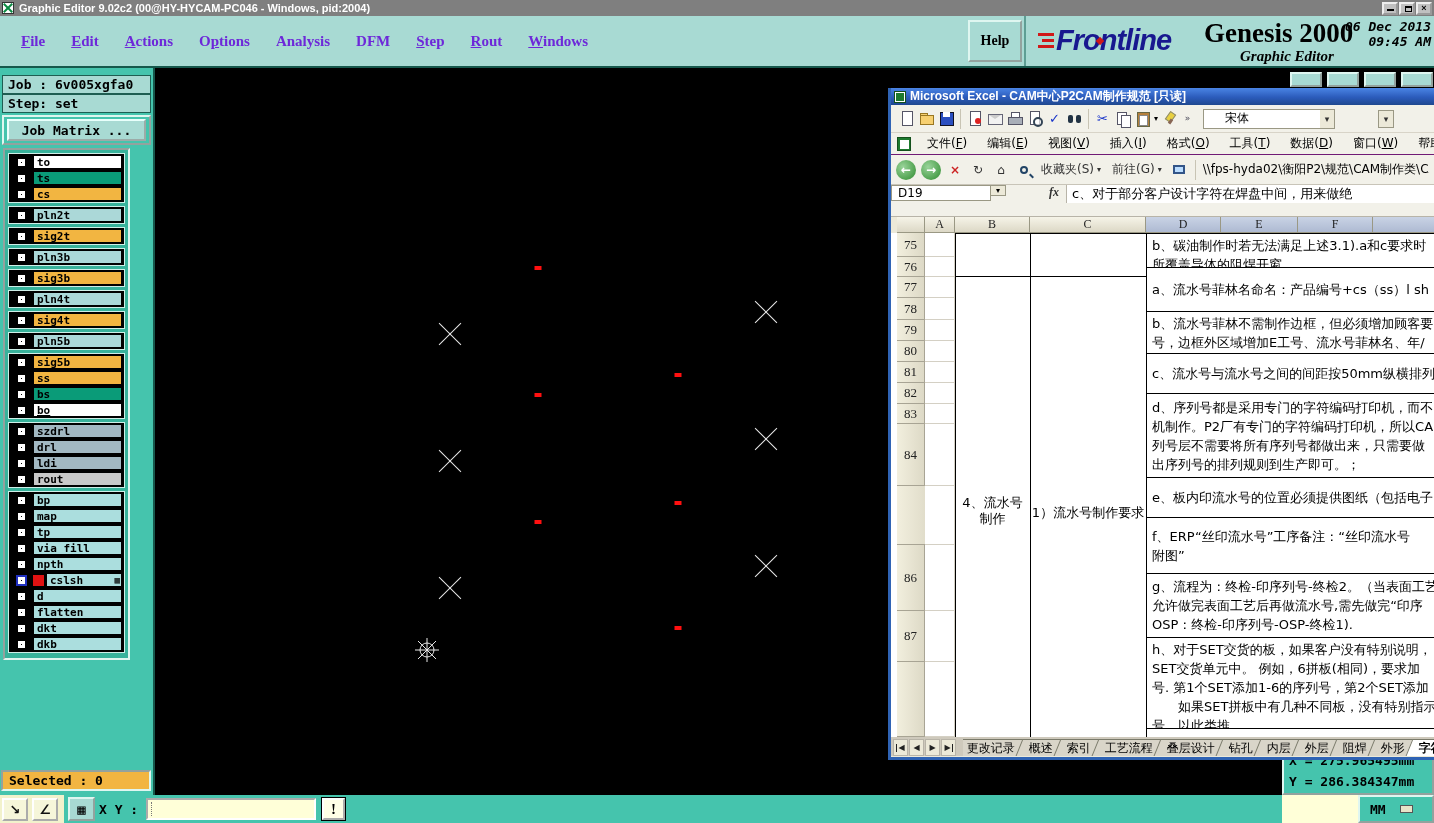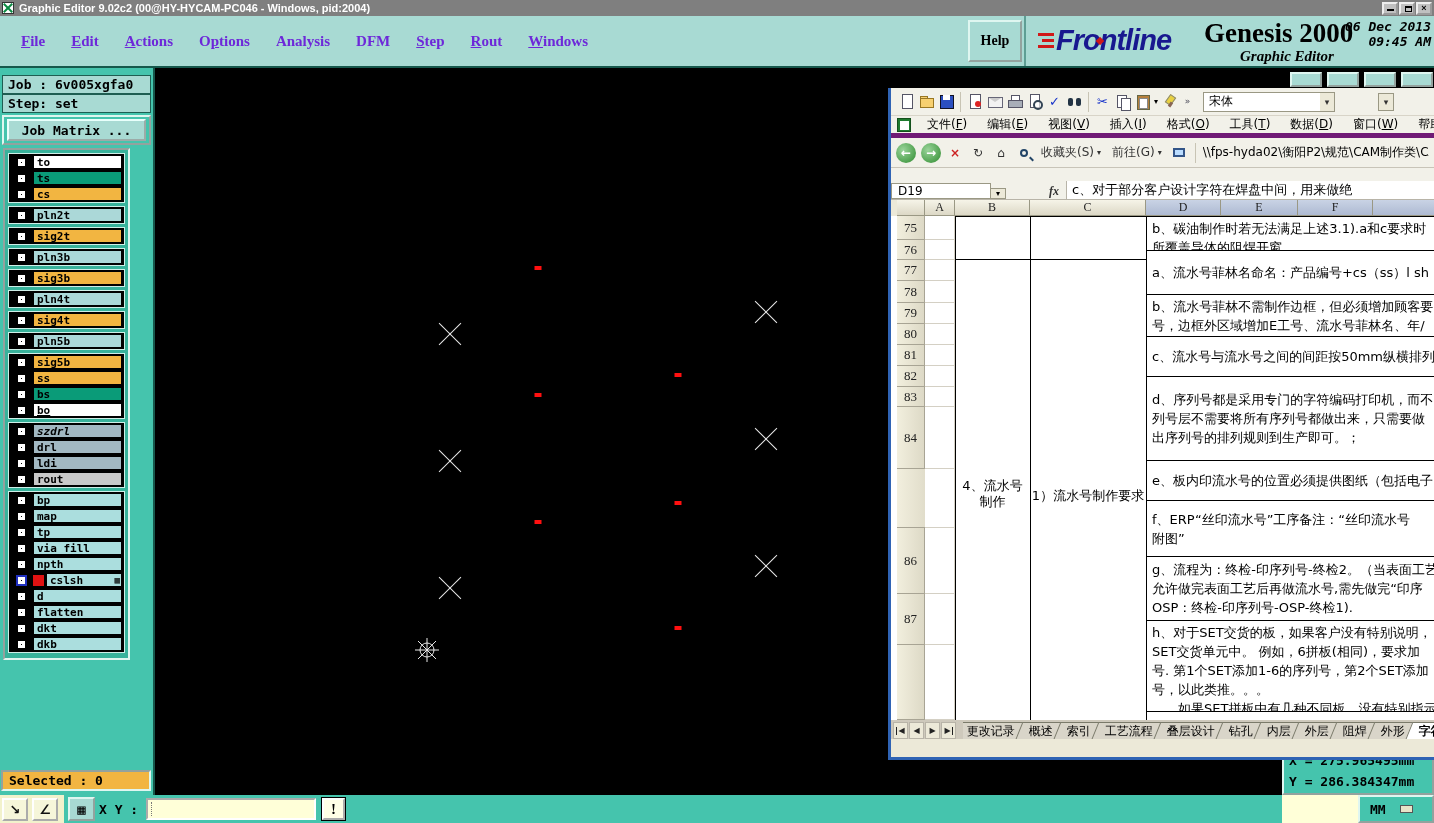--- a/index.html
+++ b/index.html
@@ -138,40 +138,40 @@
   .t-copy::after{left:7px;top:5px;width:8px;height:11px;background:#fff;border:1px solid #556;}
   .t-paste::before{left:3px;top:2px;width:11px;height:13px;background:#B5803C;border:1px solid #664;}
   .t-paste::after{left:5px;top:5px;width:7px;height:9px;background:#fff;border:1px solid #888;}
   .t-brush::before{left:6px;top:2px;width:5px;height:8px;background:#E8D040;border:1px solid #887;transform:rotate(35deg);}
   .t-brush::after{left:8px;top:9px;width:3px;height:5px;background:#865;transform:rotate(35deg);}
   .xi-glyph{color:#1733C9;font-weight:bold;}
   .tb-sep{width:1px;height:20px;background:#C8C4B4;margin:0 2px;flex:none;}
   .tbopt{width:13px;height:22px;font-size:9px;color:#445;display:flex;flex-direction:column;
     align-items:center;justify-content:center;line-height:7px;flex:none;}
   .xl-font{margin-left:6px;width:132px;height:20px;background:#fff;border:1px solid #9A9884;
-    display:flex;align-items:center;font:12px "DejaVu Sans",sans-serif;padding-left:5px;flex:none;}
+    display:flex;align-items:center;font:12px "DejaVu Sans",sans-serif;padding-left:21px;flex:none;}
   .dd{margin-left:auto;width:14px;text-align:center;color:#333;font-size:9px;background:#ECE9D8;height:100%;
     display:flex;align-items:center;justify-content:center;}
-  .xl-menu{height:22px;background:#F2F1E9;border-bottom:5px solid #701a75;display:flex;align-items:center;
+  .xl-menu{height:22px;background:#F2F1E9;border-bottom:1px solid #701a75;display:flex;align-items:center;
     padding-left:4px;font:12px "DejaVu Sans",sans-serif;}
   .xl-menu-ic{width:14px;height:14px;background:#1E7A2E;border:1px solid #14501C;margin:0 6px 0 2px;position:relative;flex:none;}
   .xl-menu-ic::before{content:"";position:absolute;left:2px;top:2px;width:9px;height:9px;background:#fff;}
   .xl-menu-item{padding:0 10px;white-space:nowrap;}
   .xl-menu-item u{text-decoration:underline;}
   .xl-web{height:30px;background:#F2F1E9;border-bottom:1px solid #C8C4B8;display:flex;align-items:center;
     gap:5px;padding:0 5px;font:12px "DejaVu Sans",sans-serif;overflow:hidden;}
   .wb{height:20px;min-width:18px;display:flex;align-items:center;justify-content:center;color:#333;flex:none;}
   .wb.round{width:20px;border-radius:50%;background:radial-gradient(circle at 35% 35%,#9AD49A,#2E8B2E);color:#fff;font-weight:bold;}
   .wb.red{color:#C22;font-weight:bold;}
   .wb.lbl{gap:3px;padding:0 3px;}
   .wb .mag{width:8px;height:8px;border:2px solid #246;border-radius:50%;position:relative;}
   .wb .mag::after{content:"";position:absolute;left:7px;top:7px;width:5px;height:2px;background:#246;transform:rotate(45deg);}
   .wb .fullscr{width:12px;height:9px;border:2px solid #358;background:#BDF;}
   .xl-addr{white-space:nowrap;overflow:hidden;font-size:12px;color:#000;}
-  .xl-formula{height:32px;background:#F2F1E9;border-bottom:1px solid #B8B4A8;display:flex;align-items:flex-end;}
+  .xl-formula{height:32px;background:#F2F1E9;border-bottom:1px solid #B8B4A8;display:flex;align-items:flex-start;}
   .xl-name{width:100px;background:#fff;border:1px solid #9A9884;font:12px "DejaVu Sans",sans-serif;
     display:flex;align-items:center;padding-left:6px;}
   .xl-namedd{width:15px;background:#ECE9D8;border:1px solid #9A9884;border-left:none;font-size:8px;
     display:flex;align-items:center;justify-content:center;}
   .xl-fx{width:24px;margin-left:36px;font:italic bold 12px "Liberation Serif",serif;
     display:flex;align-items:center;justify-content:center;color:#333;}
   .xl-fcontent{flex:1;background:#fff;border-left:1px solid #B8B4A8;font:13px "DejaVu Sans",sans-serif;
     display:flex;align-items:center;padding-left:5px;white-space:nowrap;overflow:hidden;}
   .xl-cols{height:16px;background:#ECE9D8;display:flex;padding-left:6px;}
   .ch{height:16px;background:linear-gradient(#F6F4E8,#DCD8C6);border-right:1px solid #9A9884;
@@ -391,21 +391,21 @@
               <span class="cbox"></span>
             </span>
             <span class="lname" style="background: rgb(255, 255, 255); text-decoration: underline;">bo</span>
           </div>
         </div>
         <div class="lgroup">
           <div class="lrow">
             <span class="lcheck">
               <span class="cbox"></span>
             </span>
-            <span class="lname" style="background: rgb(162, 184, 194); font-style: italic;">szdrl</span>
+            <span class="lname" style="background: rgb(162, 184, 194);">szdrl</span>
           </div>
           <div class="lrow">
             <span class="lcheck">
               <span class="cbox"></span>
             </span>
             <span class="lname" style="background: rgb(162, 184, 194);">drl</span>
           </div>
           <div class="lrow">
             <span class="lcheck">
               <span class="cbox"></span>
@@ -506,20 +506,24 @@
       </div>
     <div class="bangbtn">!</div>
     <div class="ystrip"></div>
     <div class="mmbtn">
         <span>MM</span>
         <span class="mm-ic"></span>
       </div>
   </div>
 
   <div class="excel">
+    <div class="xl-title">
+      <span class="xl-icon"></span>
+      <span>Microsoft Excel - CAM中心P2CAM制作规范 [只读]</span>
+    </div>
     <div class="xl-tb1" id="xltb1">
         <span class="xi t-page"></span>
         <span class="xi t-folder"></span>
         <span class="xi t-disk"></span>
         <span class="tb-sep"></span>
         <span class="xi t-perm"></span>
         <span class="xi t-mail"></span>
         <span class="xi t-print"></span>
         <span class="xi t-prev"></span>
         <span class="xi xi-glyph">✓</span>
@@ -641,41 +645,42 @@
           </div>
           <div class="blk mid" style="height: 42px;">
             <div>b、流水号菲林不需制作边框，但必须增加顾客要</div>
             <div>号，边框外区域增加E工号、流水号菲林名、年/</div>
           </div>
           <div class="blk mid" style="height: 40px;">
             <div>c、流水号与流水号之间的间距按50mm纵横排列</div>
           </div>
           <div class="blk mid" style="height: 84px;">
             <div>d、序列号都是采用专门的字符编码打印机，而不</div>
+            <div>机制作。P2厂有专门的字符编码打印机，所以CA</div>
             <div>列号层不需要将所有序列号都做出来，只需要做</div>
             <div>出序列号的排列规则到生产即可。；</div>
           </div>
           <div class="blk mid" style="height: 40px;">
             <div>e、板内印流水号的位置必须提供图纸（包括电子</div>
           </div>
           <div class="blk mid" style="height: 56px;">
             <div>f、ERP“丝印流水号”工序备注：“丝印流水号</div>
             <div>附图”</div>
           </div>
           <div class="blk mid" style="height: 64px;">
             <div>g、流程为：终检-印序列号-终检2。（当表面工艺</div>
             <div>允许做完表面工艺后再做流水号,需先做完“印序</div>
             <div>OSP：终检-印序列号-OSP-终检1).</div>
           </div>
           <div class="blk" style="height: 91px;">
             <div>h、对于SET交货的板，如果客户没有特别说明，</div>
             <div>SET交货单元中。 例如，6拼板(相同)，要求加</div>
             <div>号. 第1个SET添加1-6的序列号，第2个SET添加</div>
+            <div>　　如果SET拼板中有几种不同板，没有特别指示</div>
             <div>号，以此类推。。。</div>
-            <div>　　如果SET拼板中有几种不同板，没有特别指示</div>
           </div>
         </div>
     </div>
     <div class="xl-tabs">
       <span id="xlnav" style="display:flex;">
           <span class="navb barl">
             <span>◀</span>
           </span>
           <span class="navb">
             <span>◀</span>

